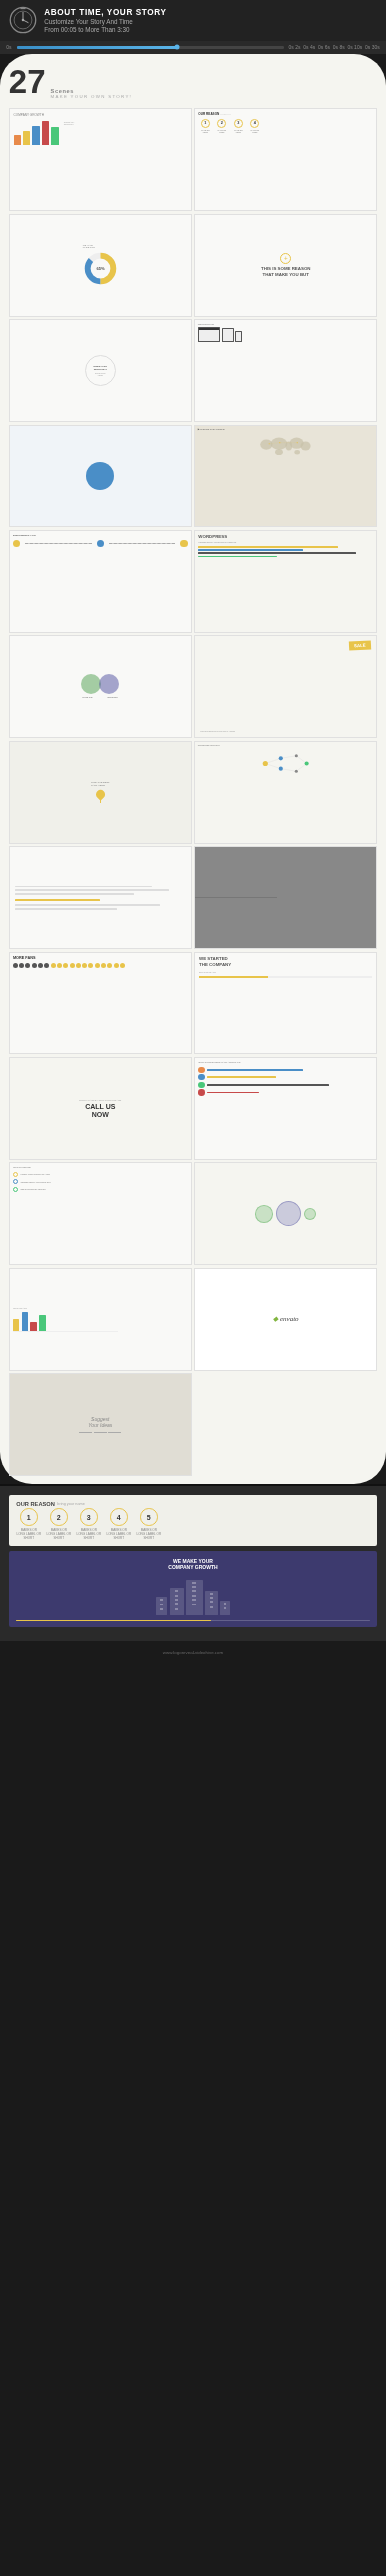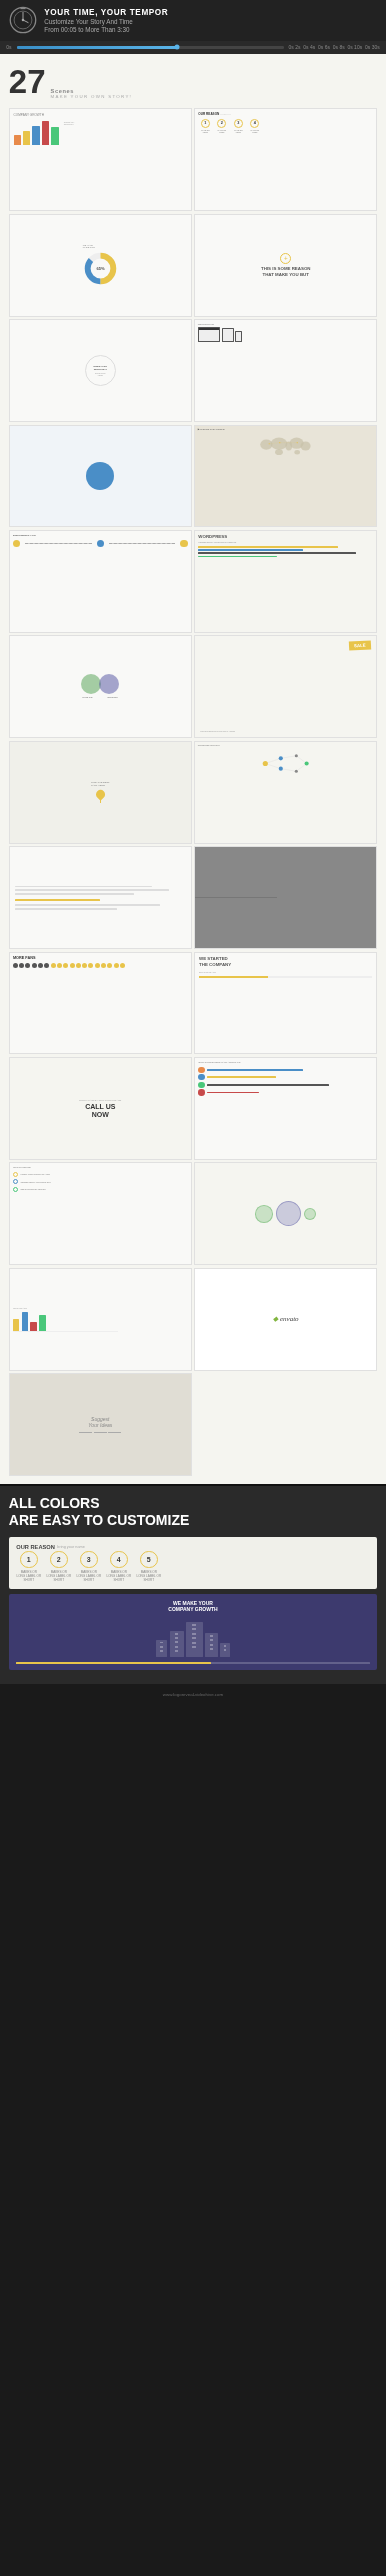--- a/index.html
+++ b/index.html
@@ -72,20 +72,21 @@
       width: 5px;
       height: 5px;
       background: #5ab4e8;
       border-radius: 50%;
     }
 
     
     .scenes-section {
       background: #f5f5f0;
       padding: 11.3px 8.8px 7.5px;
+      border-radius: 32px;
     }
     .scenes-header {
       display: flex;
       align-items: baseline;
       gap: 5px;
       margin-bottom: 8.8px;
     }
     .scenes-number {
       font-size: 33px;
       font-weight: bold;
@@ -752,21 +753,21 @@
       <circle cx="22" cy="22" r="20" fill="none" stroke="#888" stroke-width="2"></circle>
       <circle cx="22" cy="22" r="14" fill="none" stroke="#666" stroke-width="1.5"></circle>
       <line x1="22" y1="22" x2="22" y2="10" stroke="#aaa" stroke-width="1.5" stroke-linecap="round"></line>
       <line x1="22" y1="22" x2="30" y2="26" stroke="#aaa" stroke-width="1.5" stroke-linecap="round"></line>
       <circle cx="22" cy="22" r="2" fill="#aaa"></circle>
       <line x1="22" y1="4" x2="18" y2="4" stroke="#888" stroke-width="2"></line>
       <line x1="22" y1="4" x2="26" y2="4" stroke="#888" stroke-width="2"></line>
     </svg>
   </div>
   <div class="header-text">
-    <h1>YOUR TIME, YOUR TEMPOR</h1>
+    <h1>ABOUT TIME, YOUR STORY</h1>
     <p>Customize Your Story And Time</p>
     <p>From 00:05 to More Than 3:30</p>
   </div>
 </div>
 
 <div class="timeline-bar">
   <span>0s</span>
   <div class="timeline-track">
     <div class="timeline-progress"></div>
     <div class="timeline-handle"></div>
@@ -1123,24 +1124,20 @@
         </div>
       </div>
     </div>
 
   </div>
 </div>
 
 <div class="section-divider"></div>
 
 <div class="colors-section">
-  <div class="colors-title">
-    <span>ALL COLORS</span><br>
-    <span>ARE EASY TO CUSTOMIZE</span>
-  </div>
 
   <div class="demo-card">
     <div class="demo-card-title">
       <span>OUR REASON</span>
       <span style="font-size:3.8px;color:#aaa;font-weight:normal;">bring your name</span>
     </div>
     <div class="demo-steps">
       <div class="demo-step">
         <div class="demo-step-circle" style="border-color:#e8c44a;">1</div>
         <div class="demo-step-num">MAKES OR LONG LABEL OR SHORT</div>

